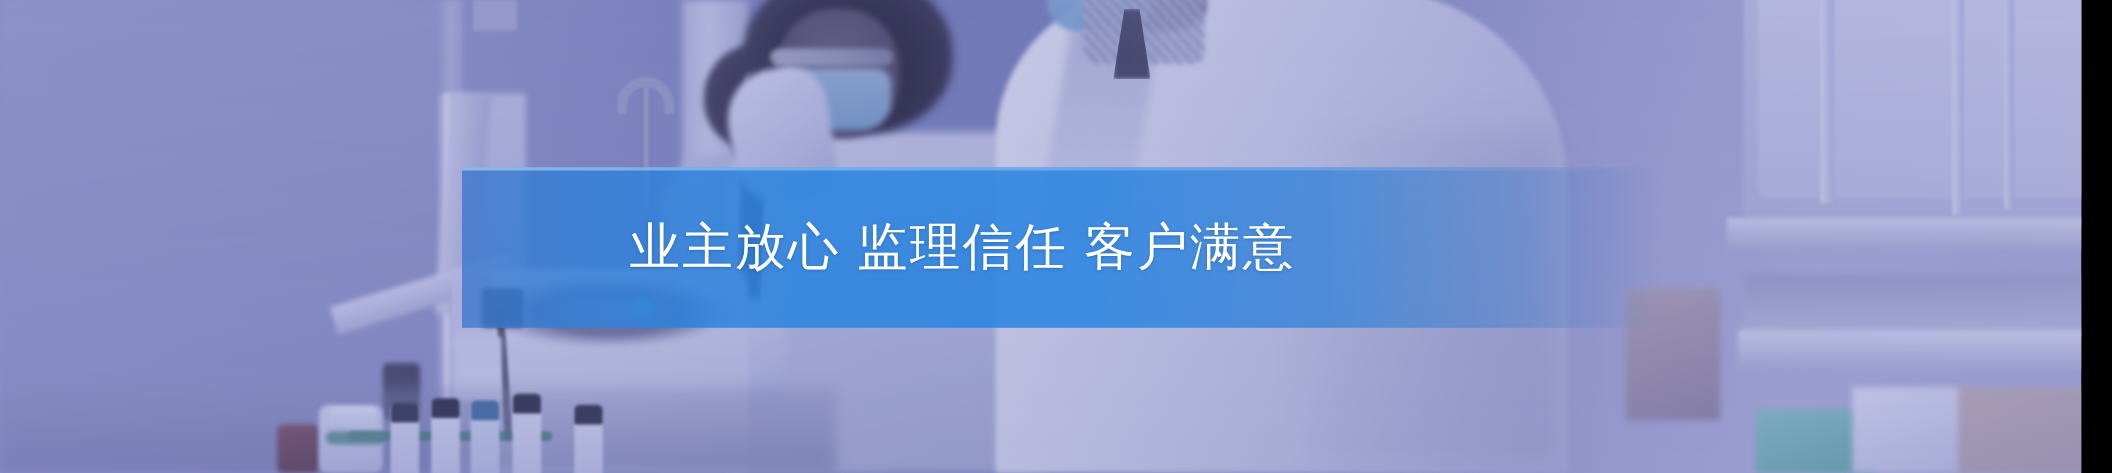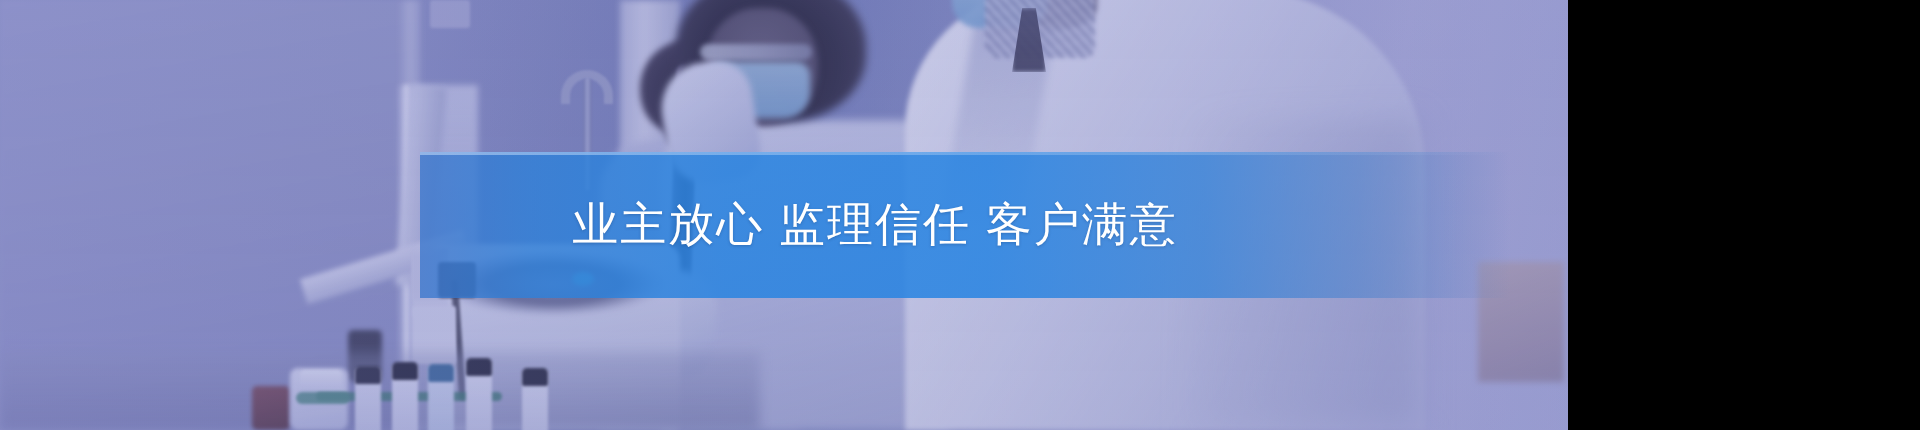--- a/index.html
+++ b/index.html
@@ -2,21 +2,21 @@
 <html><head>
 <meta charset="utf-8">
 <style>
   html, body {
     margin: 0;
     padding: 0;
     background: #000;
   }
   #banner {
     position: relative;
-    width: 1568px;
+    width: 1892px;
     height: 430px;
     overflow: hidden;
     font-family: "Liberation Sans", "DejaVu Sans", sans-serif;
     background: #8a93c6;
   }
 
   
   .photo-layer { position: absolute; inset: 0; }
 
   

